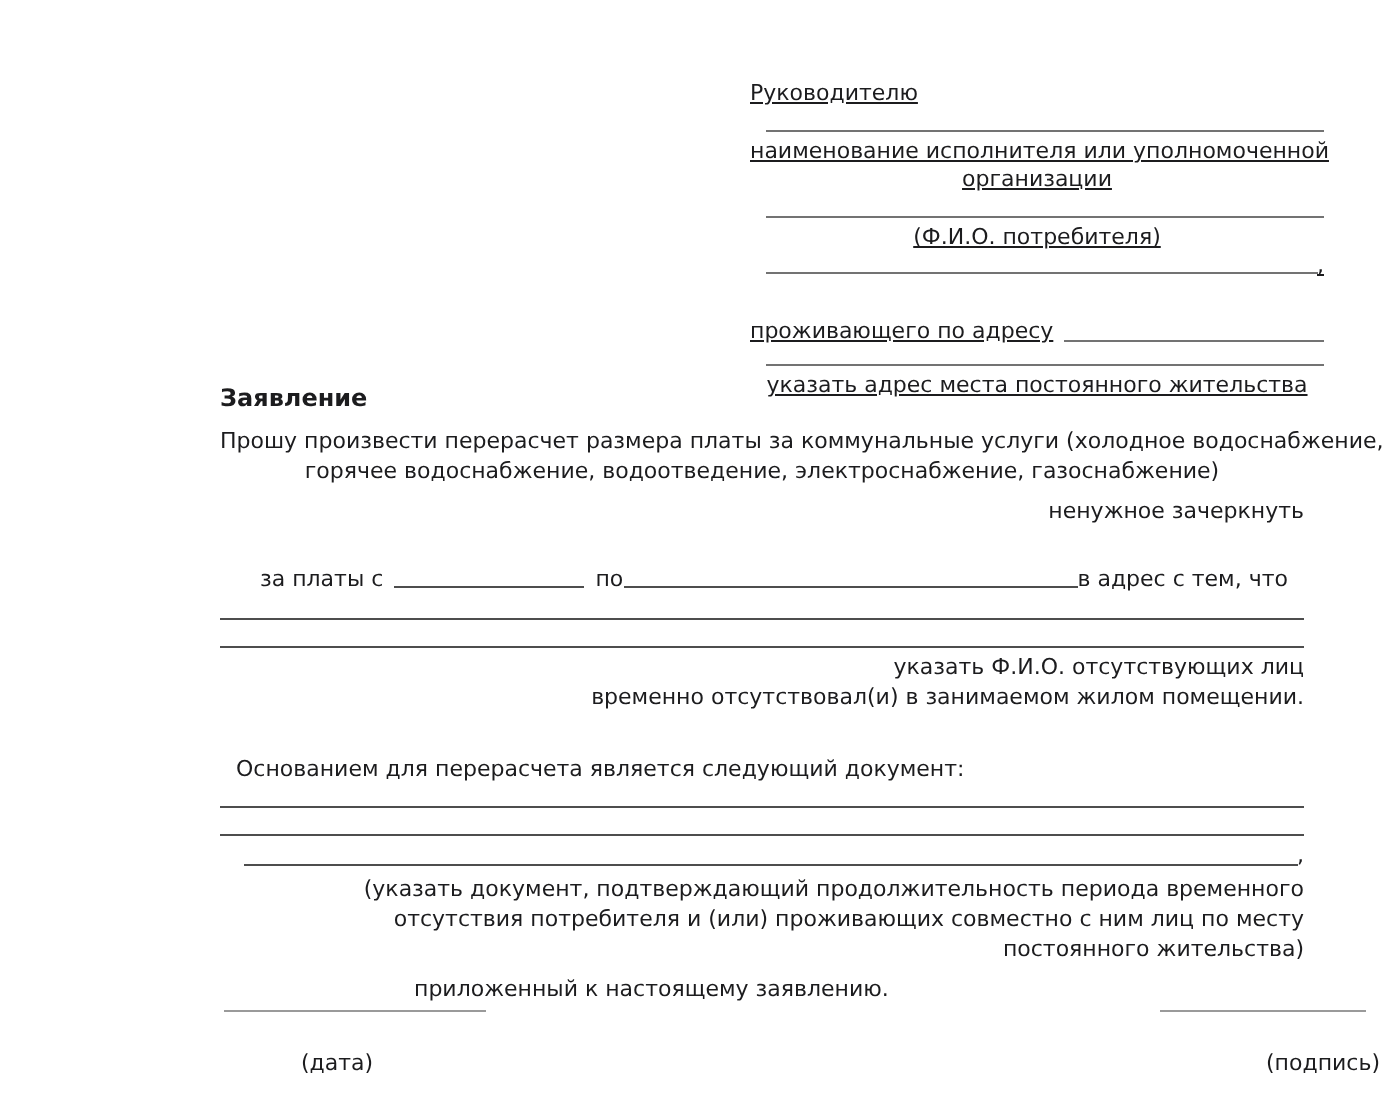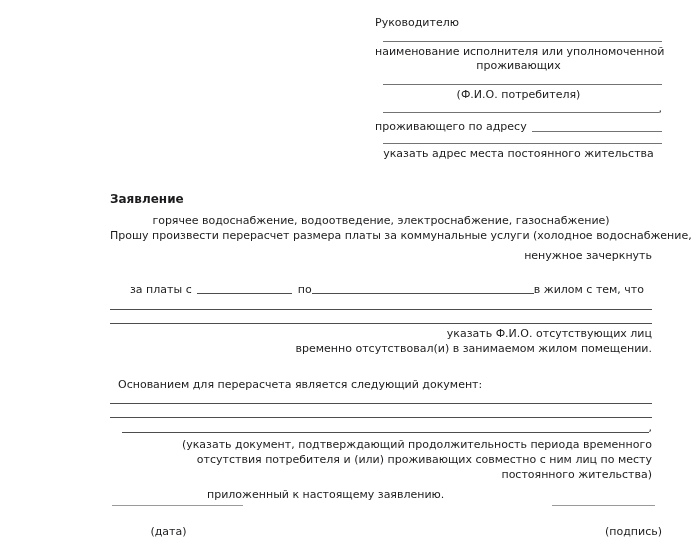--- a/index.html
+++ b/index.html
@@ -12,36 +12,37 @@
     font-size: 11px;
     color: #1c1c1e;
     overflow: hidden;
   }
   .nowrap { white-space: nowrap; }
 
   
   .header-block {
     position: absolute;
     left: 375px;
-    top: 16px;
+    top: 40px;
     width: 287px;
     line-height: 14px;
+    text-decoration: underline;
   }
   .hline { height: 0; border-bottom: 1px solid #737373; margin-left: 8px; }
   .h1 { margin-top: 11px; }
   .h2 { margin-top: 11px; }
   .h3 { margin-top: 9px; }
   .header-block .caption { text-align: center; }
   .cap-top { margin-top: 3px; }
   .line-comma { display: flex; align-items: baseline; line-height: 14px; }
   .line-comma .fill {
     flex: 1; height: 0; border-bottom: 1px solid #737373;
     align-self: flex-end; margin-bottom: 3px; margin-left: 8px;
   }
-  .address-row { display: flex; margin-top: 4px; line-height: 14px; }
+  .address-row { display: flex; margin-top: 19px; line-height: 14px; }
   .address-row .fill {
     flex: 1; height: 0; border-bottom: 1px solid #737373;
     align-self: flex-end; margin-bottom: 2px; margin-left: 5px;
   }
 
   
   .body-block {
     position: absolute;
     left: 110px;
     top: 188px;
@@ -81,66 +82,66 @@
   .body-lc .fill {
     flex: 1; height: 0; border-bottom: 1px solid #4d4d4d;
     align-self: flex-end; margin-bottom: 2px; margin-left: 12px;
   }
   .doc-cap { margin-top: 2px; }
   .attached { margin-top: 5px; padding-left: 97px; }
 
   
   .sig-block { position: absolute; top: 505px; line-height: 14px; }
   .date-block { left: 112px; width: 131px; }
-  .sign-block { left: 552px; width: 103px; }
+  .sign-block { left: 580px; width: 103px; }
   .sig-block .fline.light { border-bottom: 1px solid #9a9a9a; }
   .sig-block .caption { margin-top: 19px; }
   .shift-l { text-align: center; transform: translateX(-9px); }
   .shift-r { text-align: right; transform: translateX(7px); }
 </style>
 </head>
 <body>
 
 <div class="page">
 
   <div class="header-block">
     <div>Руководителю</div>
     <div class="hline h1"></div>
     <div class="caption cap-top nowrap">наименование исполнителя или уполномоченной</div>
-    <div class="caption">проживающих</div>
+    <div class="caption">организации</div>
     <div class="hline h2"></div>
     <div class="caption cap-top">(Ф.И.О. потребителя)</div>
     <div class="line-comma">
       <span class="fill"></span>
         <span>,</span>
     </div>
     <div class="address-row">
       <span>проживающего по адресу</span>
       <span class="fill"></span>
     </div>
     <div class="hline h3"></div>
     <div class="caption cap-top">указать адрес места постоянного жительства</div>
   </div>
 
   <div class="body-block">
     <div class="title">Заявление</div>
 
     <div class="para">
+      <div class="nowrap">Прошу произвести перерасчет размера платы за коммунальные услуги (холодное водоснабжение,</div>
       <div class="nowrap">горячее водоснабжение, водоотведение, электроснабжение, газоснабжение)</div>
-      <div class="nowrap">Прошу произвести перерасчет размера платы за коммунальные услуги (холодное водоснабжение,</div>
     </div>
 
     <div class="caption-c strike">ненужное зачеркнуть</div>
 
     <div class="period-row">
       <span class="pfx">за платы с</span>
       <span class="uline w1"></span>
       <span class="mid">по</span>
       <span class="uline grow"></span>
-      <span>в жилом с тем, что</span>
+      <span>в адрес с тем, что</span>
     </div>
 
     <div class="fline fA"></div>
     <div class="fline fB"></div>
 
     <div class="caption-c cap-after-lines">указать Ф.И.О. отсутствующих лиц</div>
     <div class="caption-c">
       <span>временно отсутствова</span><span class="squiggle">л(и)</span><span> в занимаемом жилом помещении.</span>
     </div>
 

